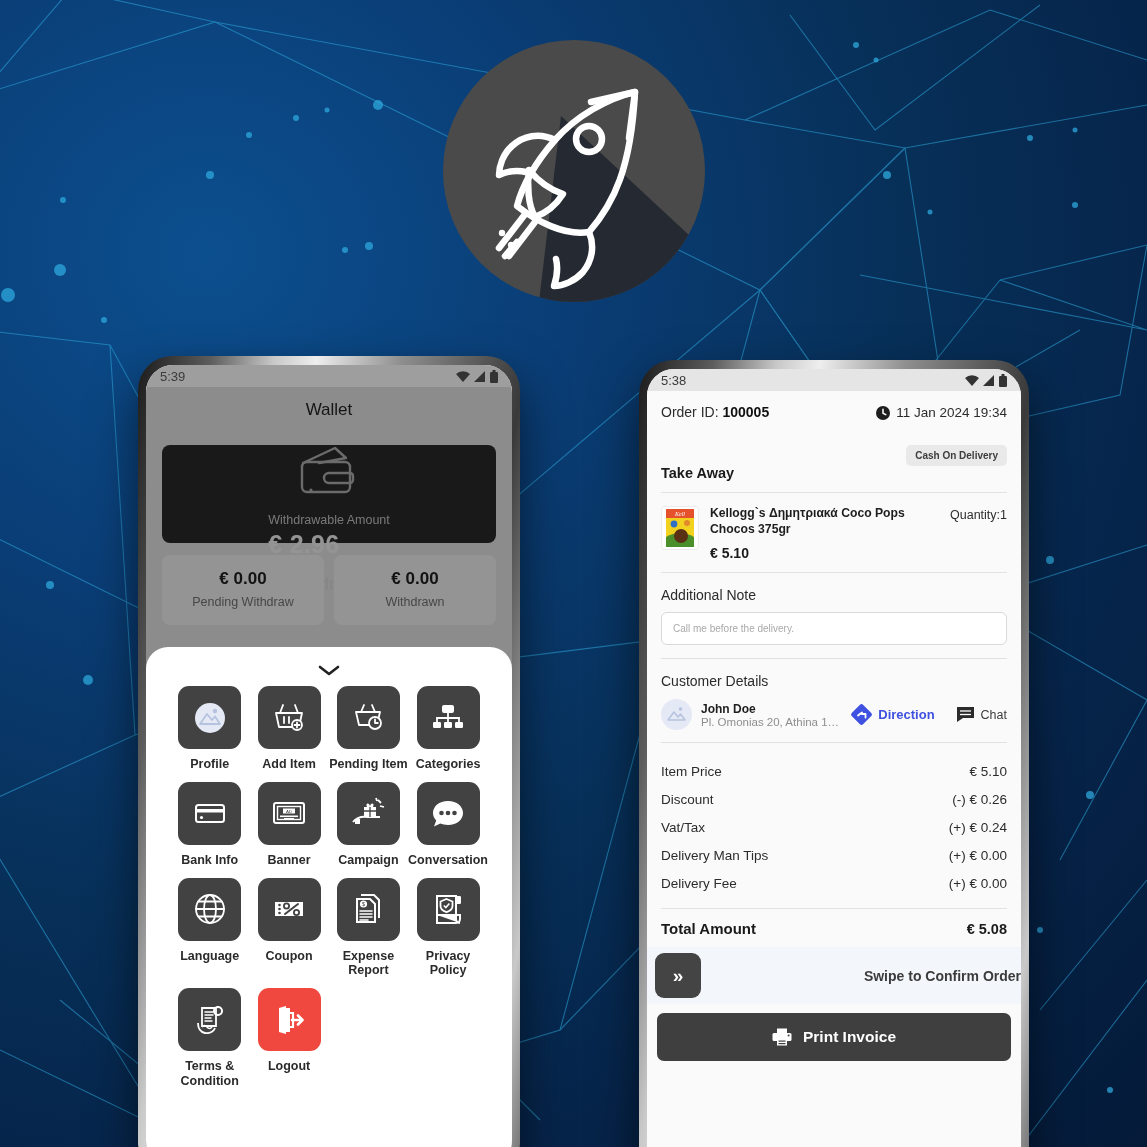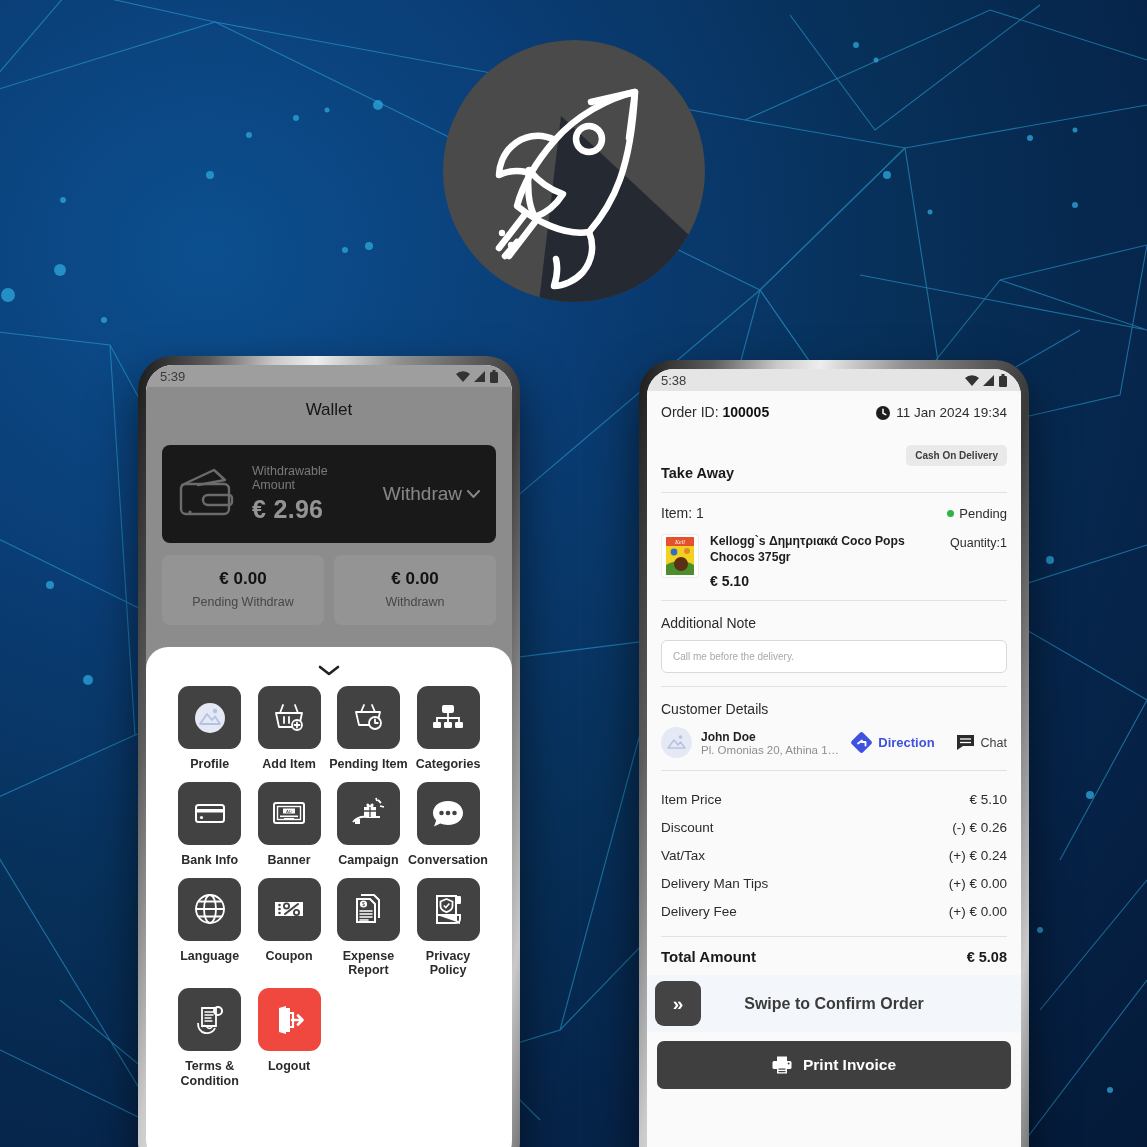--- a/index.html
+++ b/index.html
@@ -56,21 +56,21 @@
 
   
   .wallet-screen { position: absolute; inset: 22px 0 0 0; background: #f2f2f2; }
   .wallet-dim { position: absolute; inset: 0; background: rgba(0,0,0,.42); pointer-events: none; }
   .wallet-appbar {
     height: 46px; display: flex; align-items: center; justify-content: center;
     font-size: 17px; color: #262626; background:#f2f2f2;
   }
   .balance-card {
     margin: 12px 16px 0 16px; height: 98px; border-radius: 8px;
-    background: #2b2b2b; display: flex; align-items: center; padding: 0 16px; gap: 14px;
+    background: #2b2b2b; display: flex; align-items: center; padding: 0 16px; gap: 14px; flex-direction: column;
   }
   .wallet-ic { flex: 0 0 auto; }
   .bal-txt { flex: 1; }
   .bal-label { font-size: 12.5px; color: #cfcfcf; margin-bottom: 3px; }
   .bal-amount { font-size: 25px; font-weight: 700; color: #fff; letter-spacing: .3px; }
   .withdraw-btn { font-size: 19px; color: #e6e6e6; display: flex; align-items: center; gap: 5px; }
   .stat-row { display: flex; gap: 10px; margin: 12px 16px 0 16px; }
   .stat-box {
     flex: 1; background: #fff; border-radius: 8px; padding: 14px 0 16px;
     text-align: center;
@@ -166,22 +166,22 @@
   .swipe {
     margin: 0 -14px; background: #f3f6fb; height: 57px;
     display: flex; align-items: center; padding: 0 8px; position: relative;
   }
   .swipe-knob {
     width: 46px; height: 45px; border-radius: 9px; background: #444;
     display: flex; align-items: center; justify-content: center;
     color: #fff; font-size: 19px; font-weight: 700; flex: 0 0 auto;
   }
   .swipe-label {
-    position: absolute; left: 0; right: 0; text-align: center;
-    font-size: 16px; font-weight: 700; color: #3b3b3b;
+    position: absolute; left: 0; right: 0; text-align: right;
+    font-size: 14px; font-weight: 700; color: #3b3b3b;
   }
   .print-btn {
     margin: 9px -4px 0; height: 48px; background: #3f3f3f; border-radius: 7px;
     display: flex; align-items: center; justify-content: center; gap: 11px;
     color: #fff; font-size: 15.5px; font-weight: 700;
   }
 </style>
 </head>
 <body>
 
@@ -548,27 +548,20 @@
             </span>
           </div>
 
           <div class="ord-row ord-type">
             <span class="ord-type-label">Take Away</span>
             <span class="pay-badge">Cash On Delivery</span>
           </div>
 
           <div class="hr"></div>
 
-          <div class="ord-row item-row">
-            <span class="item-count">Item: 1</span>
-            <span class="pending">
-              <span class="dot"></span>
-              <span>Pending</span>
-            </span>
-          </div>
 
           <div class="prod">
             <span class="prod-thumb">
               <svg width="36" height="42" viewBox="0 0 36 42">
                 <rect x="4" y="2" width="28" height="38" rx="2" fill="#f2d21f"></rect>
                 <rect x="4" y="2" width="28" height="9" fill="#e23b2e" opacity=".85"></rect>
                 <path d="M4 30 Q18 22 32 30 L32 40 L4 40 Z" fill="#4a8f2a"></path>
                 <circle cx="19" cy="29" r="7" fill="#5a3015"></circle>
                 <circle cx="12" cy="17" r="3.4" fill="#2f6fc4"></circle>
                 <circle cx="25" cy="16" r="3" fill="#e2892e"></circle>

